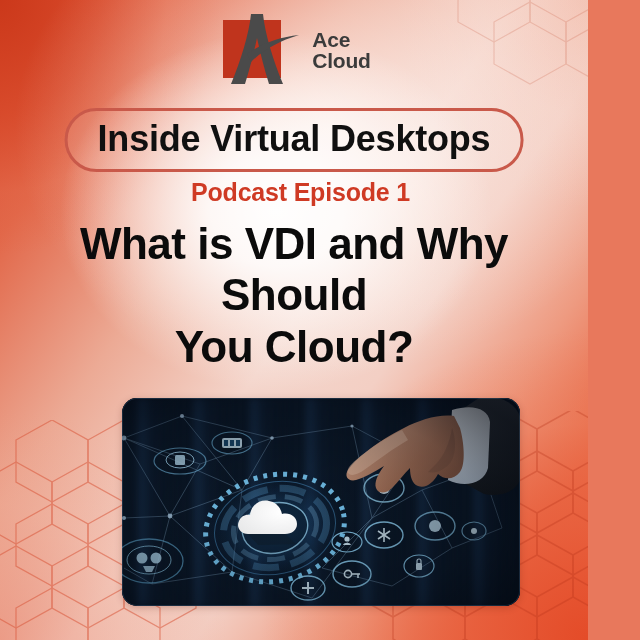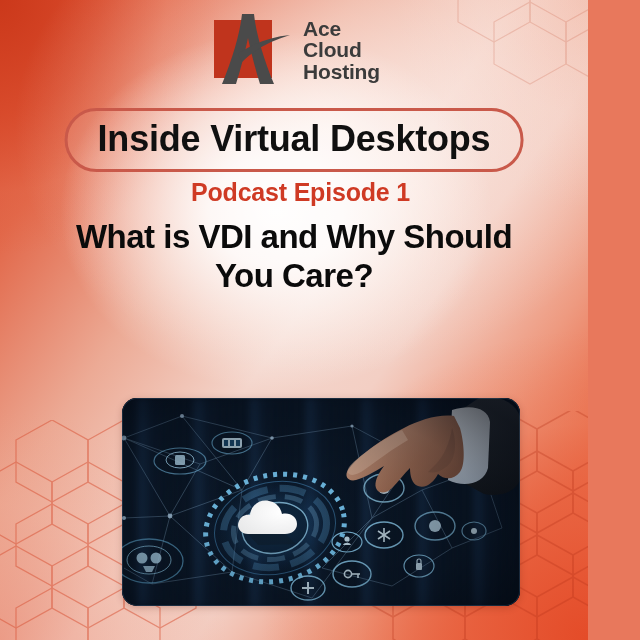--- a/index.html
+++ b/index.html
@@ -84,21 +84,21 @@
     font-size:25px;font-weight:bold;color:#cf3a24;letter-spacing:-0.2px;
   }
 
   
   .headline{
     position:absolute;left:38px;right:38px;top:218px;
     text-align:center;
   }
   .headline span{
     display:block;
-    font-size:33px;font-weight:bold;color:#0b0b0b;
+    font-size:44px;font-weight:bold;color:#0b0b0b;
     line-height:1.17;letter-spacing:-0.5px;
   }
 
   
   .card{
     position:absolute;left:122px;top:398px;width:398px;height:208px;
     border-radius:15px;overflow:hidden;
     background:#0a1424;
     box-shadow:0 2px 7px rgba(90,25,10,0.25);
   }
@@ -207,35 +207,34 @@
     <div class="logo-mark">
       <svg viewBox="0 0 84 84" width="84" height="84">
         <rect x="6" y="12" width="58" height="58" fill="#c0341d"></rect>
         <path d="M34 6 C32 26 24 52 14 76 L28 76 C33 60 37 44 40 30 C43 44 47 60 52 76 L66 76 C56 52 48 26 46 6 Z" fill="#4a4a4a"></path>
         <path d="M30 46 C44 36 62 29 82 27 C62 33 46 42 34 54 Z" fill="#4a4a4a"></path>
       </svg>
     </div>
     <div class="logo-text">
       <span>Ace</span>
       <span>Cloud</span>
-      <span>Hosting</span>
     </div>
   </div>
 
   <div class="pill">
     <span>Inside Virtual Desktops</span>
   </div>
 
   <div class="episode">
     <span>Podcast Episode 1</span>
   </div>
 
   <div class="headline">
     <span>What is VDI and Why Should</span>
-    <span>You Care?</span>
+    <span>You Cloud?</span>
   </div>
 
   <div class="card">
     <div class="card-bg"></div>
     <div class="card-stripes"></div>
 
     <svg class="net" viewBox="0 0 398 208">
       <g stroke="#9fc8ea" stroke-width="0.7" opacity="0.45" fill="none">
         <path d="M2 40 L60 18 M2 40 L78 66 M2 40 L48 118 M2 40 L120 92"></path>
         <path d="M60 18 L120 92 M60 18 L150 40 M78 66 L150 40 M78 66 L48 118"></path>

